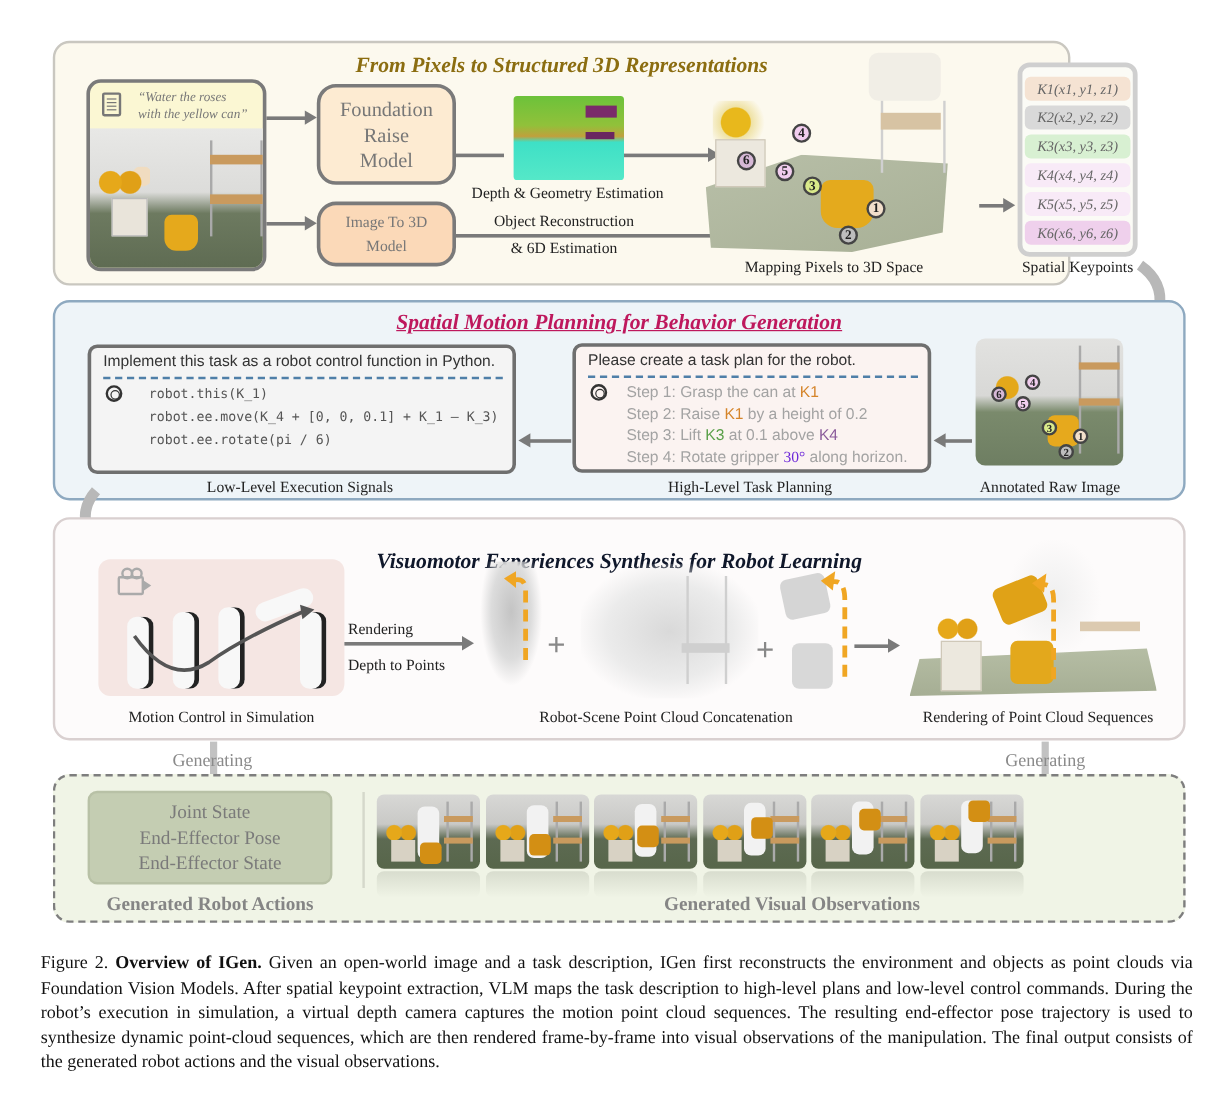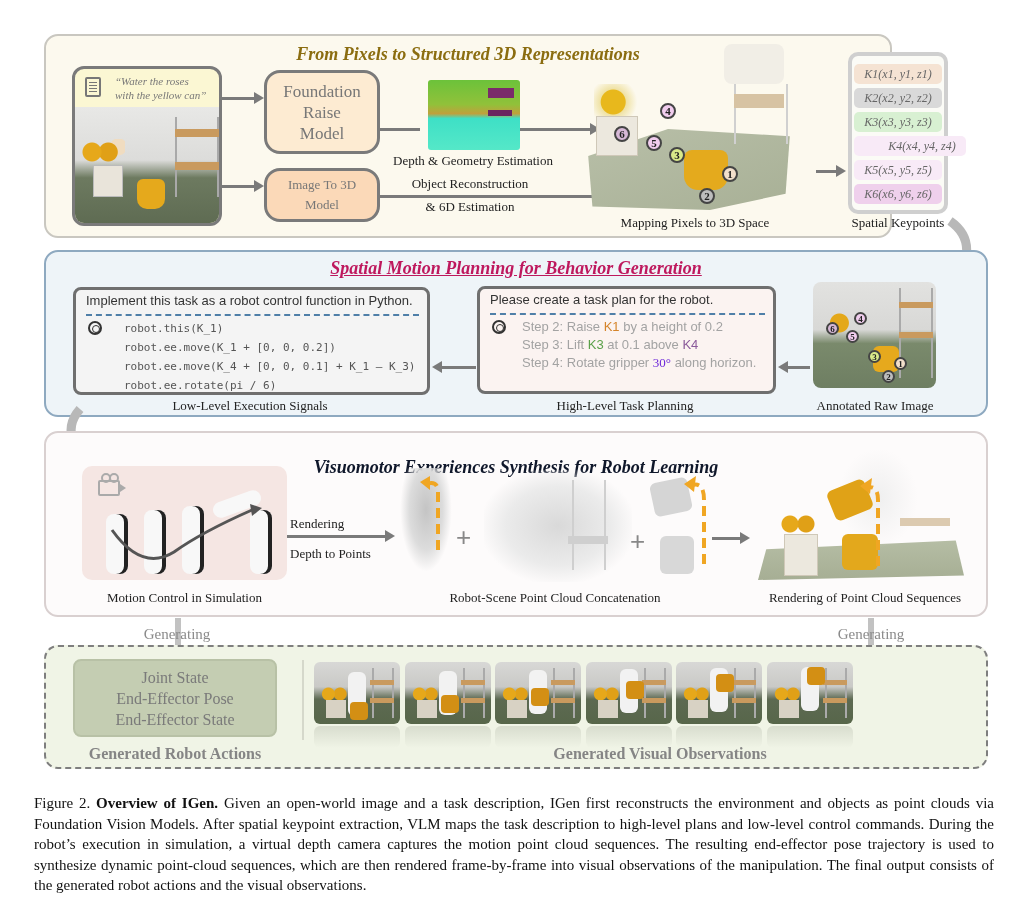--- a/index.html
+++ b/index.html
@@ -95,21 +95,21 @@
 <div class="numc" style="left:660px;top:103px;background:#f1cdee;">4</div>
 <div class="numc" style="left:646px;top:135px;background:#f1cdee;">5</div>
 <div class="numc" style="left:614px;top:126px;background:#d6b8d6;">6</div>
 <div class="cap" style="left:600px;top:215px;width:190px;">Mapping Pixels to 3D Space</div>
 
 <div class="arrow" style="left:816px;top:170px;width:22px;"></div>
 <div class="abs" style="left:848px;top:52px;width:100px;height:162px;border:4px solid #cfcfcf;border-radius:10px;background:#fbfbf6;box-sizing:border-box;">
   <div class="kp" style="top:8px;background:#f5e3d3;left:2px;">K1(x1, y1, z1)</div>
   <div class="kp" style="top:32px;background:#d9d9d9;left:2px;">K2(x2, y2, z2)</div>
   <div class="kp" style="top:56px;background:#d8f0d2;left:2px;">K3(x3, y3, z3)</div>
-  <div class="kp" style="top:80px;background:#f8eaf7;left:2px;padding-left:24px;">K4(x4, y4, z4)</div>
+  <div class="kp" style="top:80px;background:#f8eaf7;left:2px;">K4(x4, y4, z4)</div>
   <div class="kp" style="top:104px;background:#f8eaf7;left:2px;">K5(x5, y5, z5)</div>
   <div class="kp" style="top:128px;background:#efd0ec;left:2px;">K6(x6, y6, z6)</div>
 </div>
 <div class="cap" style="left:836px;top:215px;width:124px;">Spatial Keypoints</div>
 
 <svg class="abs" style="left:930px;top:215px;" width="60" height="60">
   <path d="M20 6 Q40 20 36 42" stroke="#b8b8b8" stroke-width="9" fill="none"></path>
   <polygon points="22,40 50,38 34,58" fill="#c4c4c4"></polygon>
 </svg>
 
@@ -118,36 +118,36 @@
 </div>
 
 <div class="abs" style="left:73px;top:287px;width:357px;height:108px;border:3px solid #6f6f6f;border-radius:8px;background:#f4f4f4;box-sizing:border-box;">
   <div style="position:absolute;left:10px;top:3px;font-family:'Liberation Sans',sans-serif;font-size:13px;color:#333;white-space:nowrap;">Implement this task as a robot control function in Python.</div>
   <div class="dashed abs" style="left:10px;right:8px;top:24px;"></div>
   <div class="abs" style="left:12px;top:31px;width:14px;height:14px;border-radius:50%;border:2px solid #333;box-sizing:border-box;">
     <div style="position:absolute;left:2px;top:2px;width:6px;height:6px;border:1.5px solid #333;border-radius:50%;"></div>
   </div>
   <div class="abs code" style="left:48px;top:29px;">
     <div>robot.this(K_1)</div>
-    <div>robot.ee.move(K_1 + [0, 0, 0.2])</div>
     <div>robot.ee.move(K_4 + [0, 0, 0.1] + K_1 – K_3)</div>
     <div>robot.ee.rotate(pi / 6)</div>
   </div>
 </div>
 <div class="cap" style="left:140px;top:398px;width:220px;">Low-Level Execution Signals</div>
 
 <div class="arrowL" style="left:440px;top:366px;width:36px;"></div>
 
 <div class="abs" style="left:477px;top:286px;width:299px;height:108px;border:3px solid #6f6f6f;border-radius:8px;background:#fbf3f1;box-sizing:border-box;">
   <div style="position:absolute;left:10px;top:3px;font-family:'Liberation Sans',sans-serif;font-size:13px;color:#333;white-space:nowrap;">Please create a task plan for the robot.</div>
   <div class="dashed abs" style="left:10px;right:8px;top:24px;"></div>
   <div class="abs" style="left:12px;top:31px;width:14px;height:14px;border-radius:50%;border:2px solid #333;box-sizing:border-box;">
     <div style="position:absolute;left:2px;top:2px;width:6px;height:6px;border:1.5px solid #333;border-radius:50%;"></div>
   </div>
   <div class="abs" style="left:42px;top:29px;">
+    <div class="stepline"><span>Step 1: Grasp the can at </span><span style="color:#d5842a;">K1</span></div>
     <div class="stepline"><span>Step 2: Raise </span><span style="color:#d5842a;">K1</span><span> by a height of 0.2</span></div>
     <div class="stepline"><span>Step 3: Lift </span><span style="color:#5ba04a;">K3</span><span> at 0.1 above </span><span style="color:#8a5a9a;">K4</span></div>
     <div class="stepline"><span>Step 4: Rotate gripper </span><span style="color:#6d28d9;font-family:'Liberation Serif',serif;margin-top:11px;">30°</span><span> along horizon.</span></div>
   </div>
 </div>
 <div class="cap" style="left:520px;top:398px;width:210px;">High-Level Task Planning</div>
 
 <div class="arrowL" style="left:786px;top:366px;width:24px;"></div>
 
 <div class="abs" style="left:813px;top:282px;width:123px;height:106px;border-radius:8px;overflow:hidden;background:linear-gradient(180deg,#e2e2e0 0%,#d8d8d6 45%,#7a8a6c 58%,#6e7e62 100%);">

